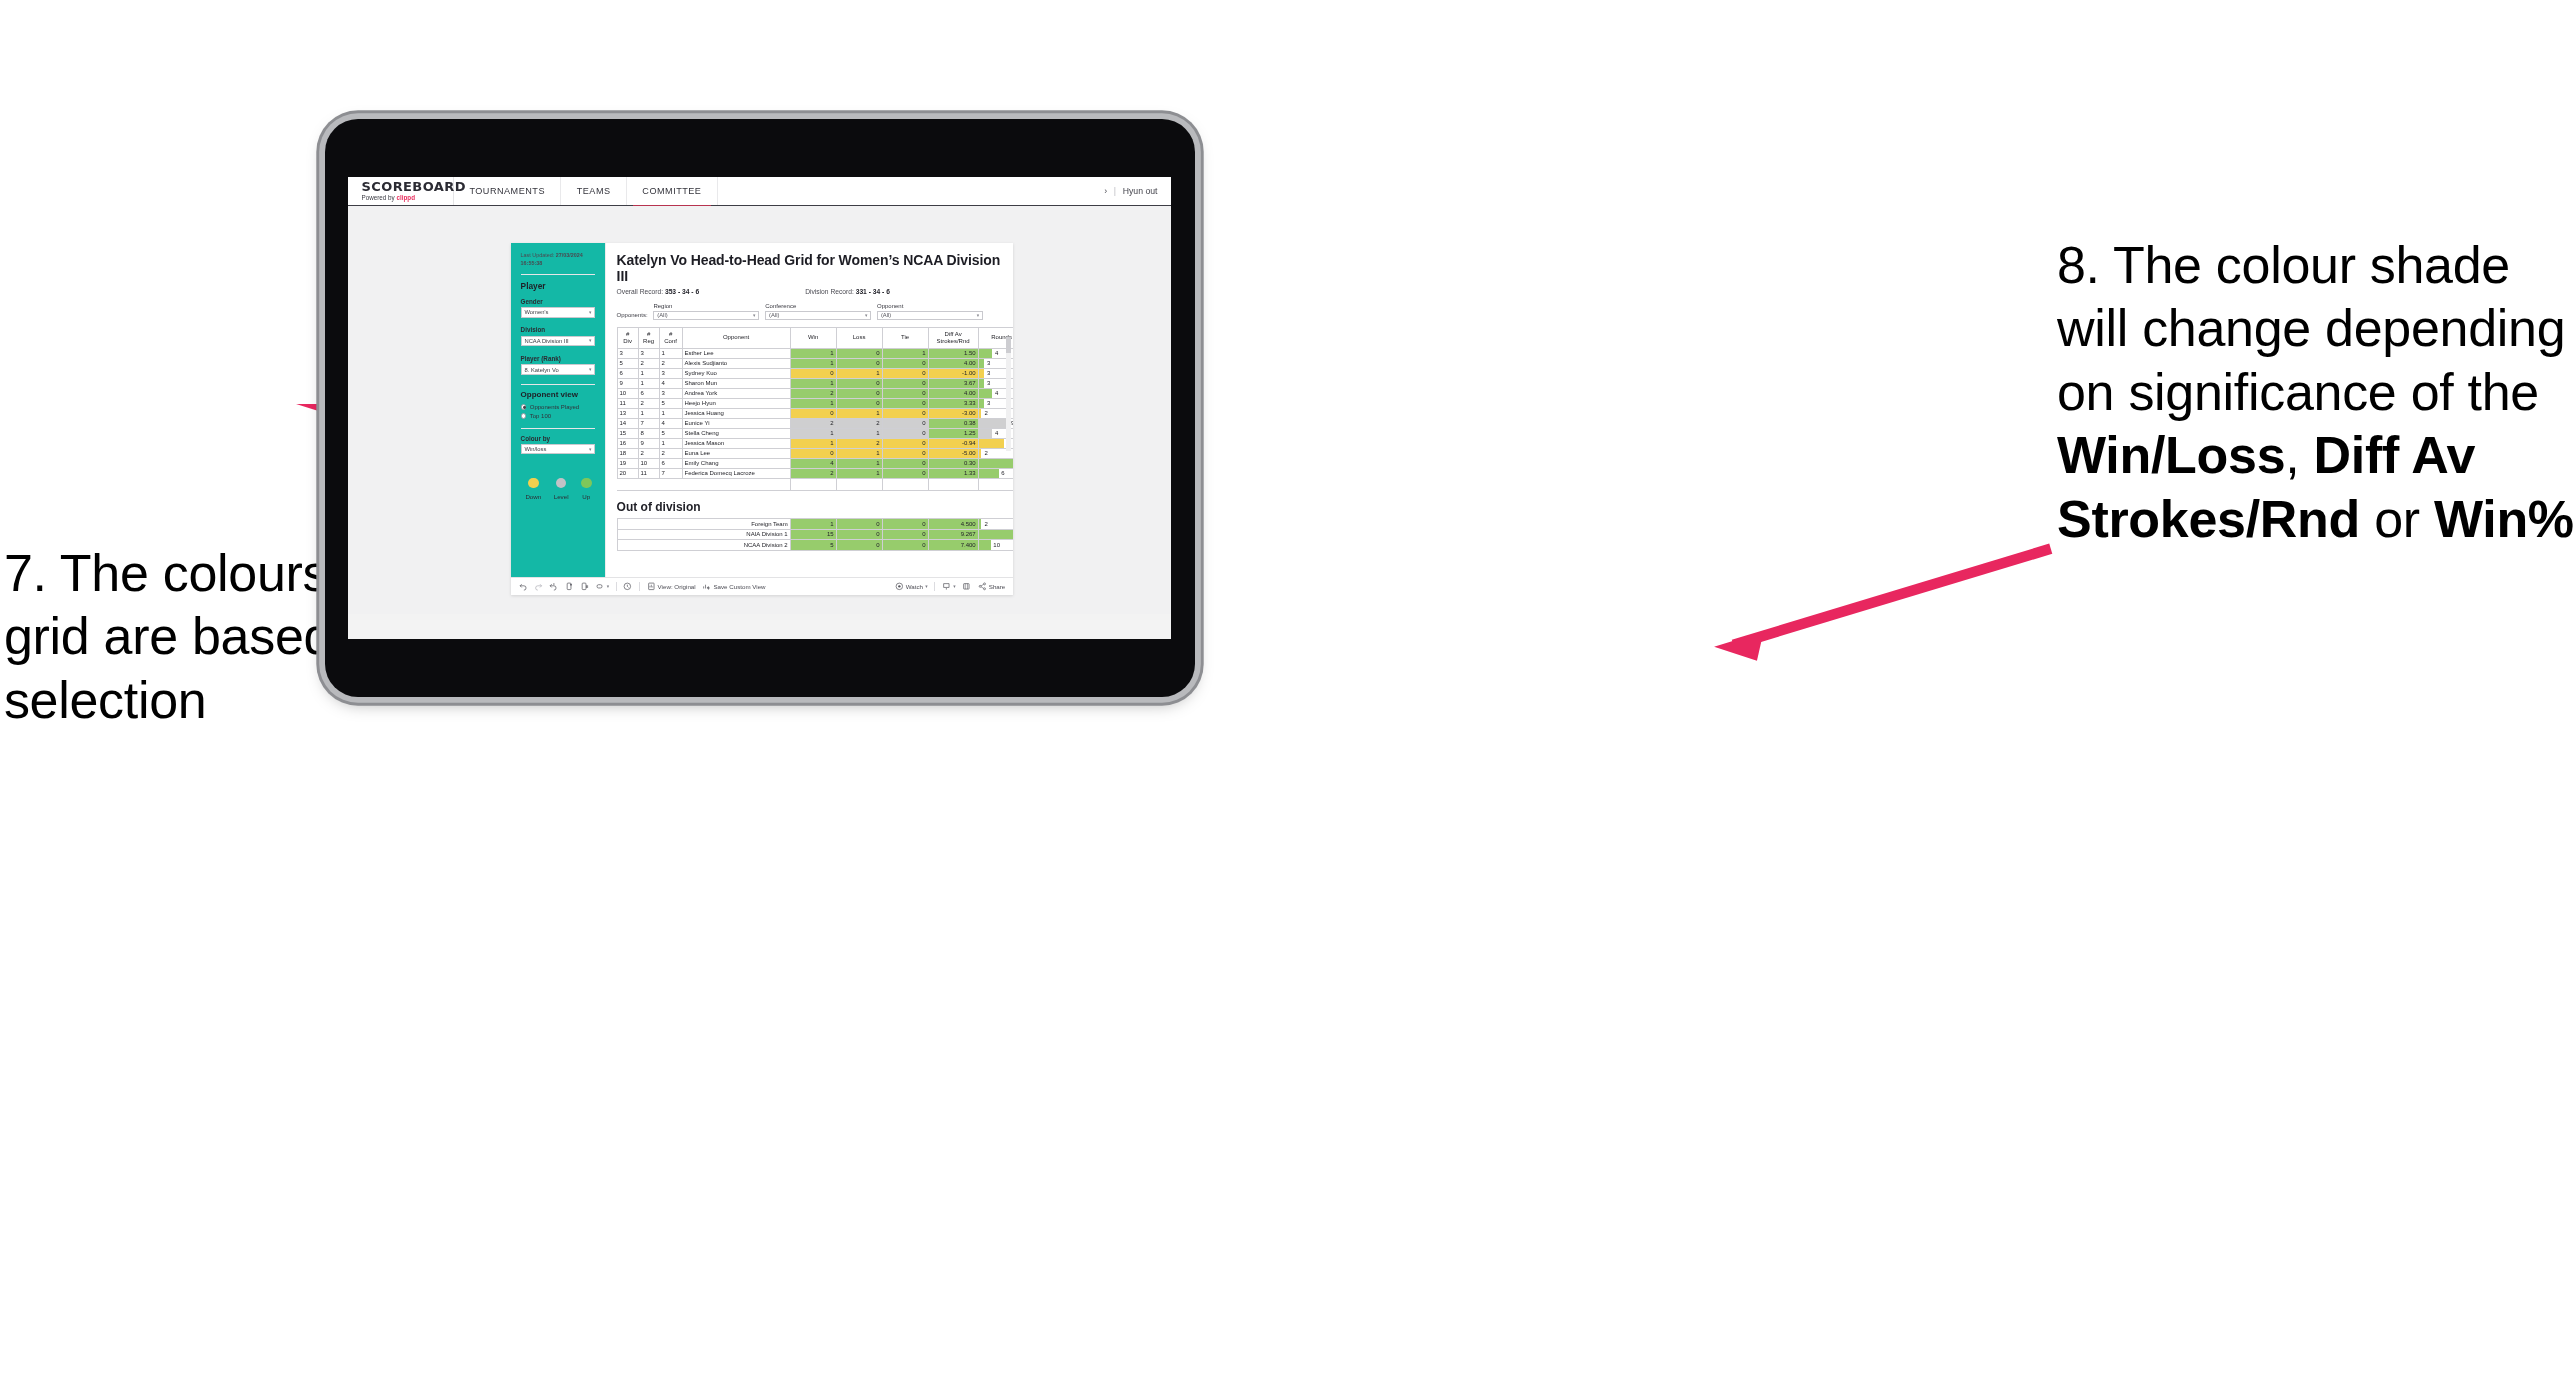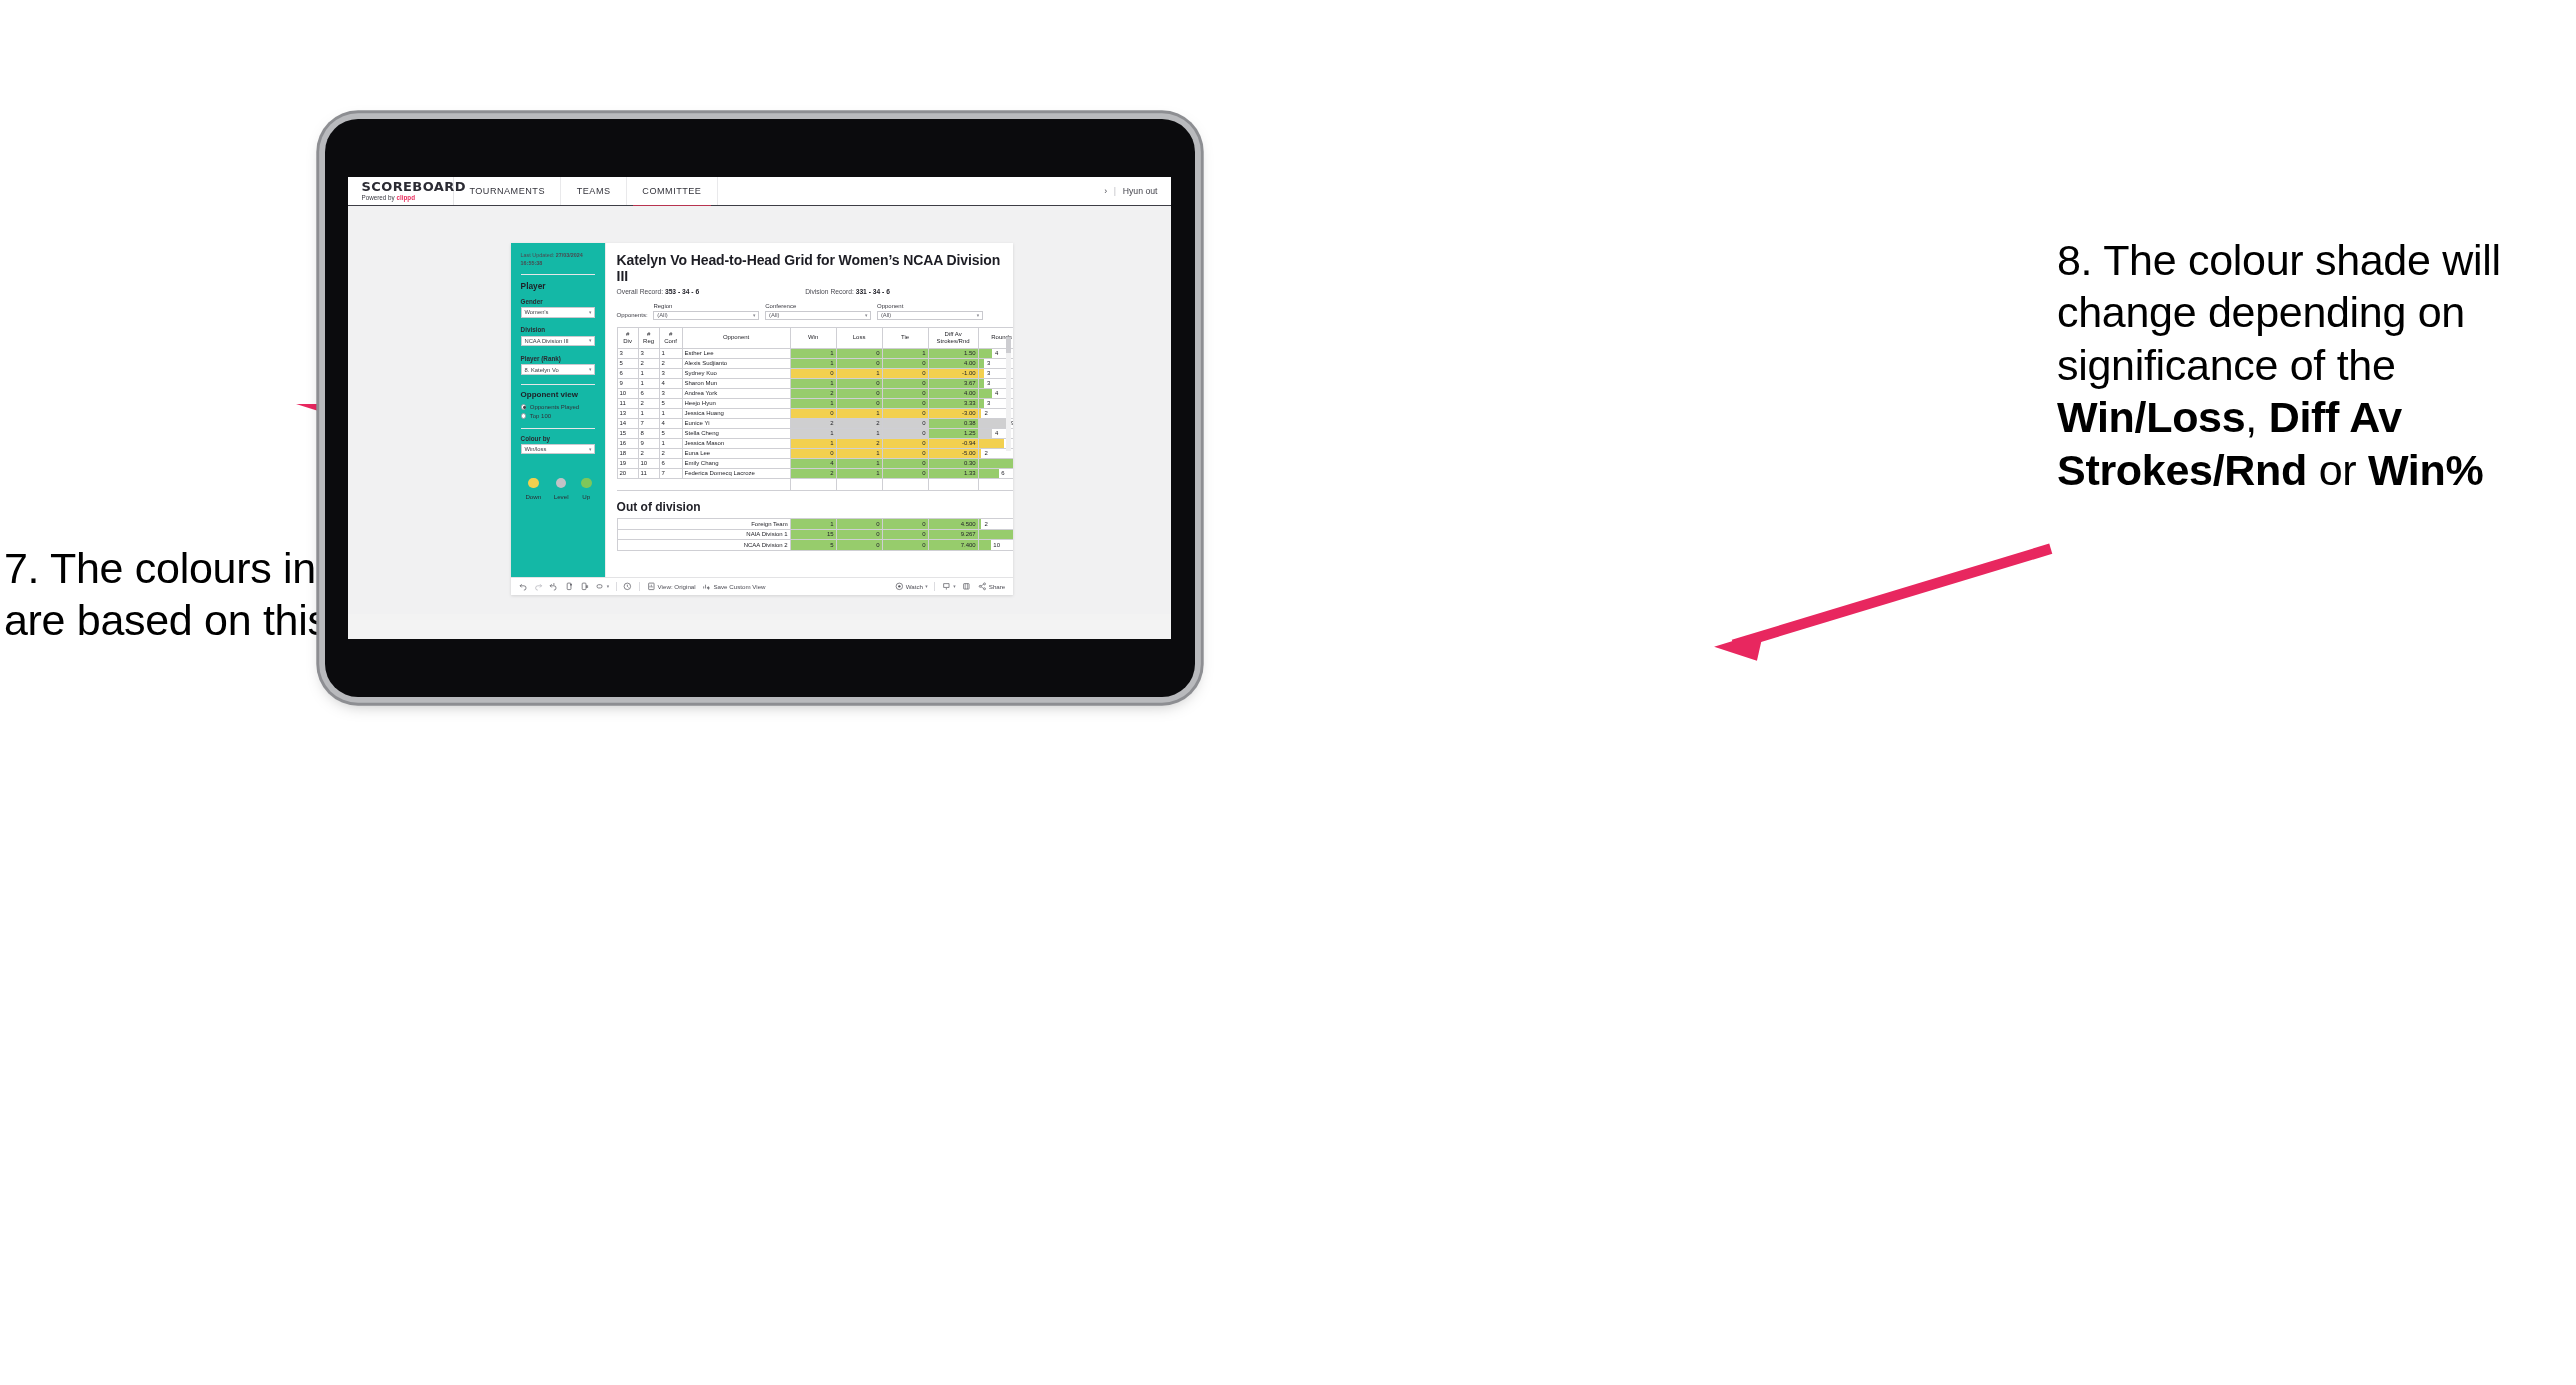--- a/index.html
+++ b/index.html
@@ -7,21 +7,21 @@
     width: 2576px; height: 1386px;
     background: #ffffff;
     font-family: "Liberation Sans", sans-serif;
     overflow: hidden;
   }
 
   
   .annot {
     position: absolute;
     color: #000;
-    font-size: 43px;
+    font-size: 52px;
     line-height: 1.22;
     letter-spacing: -0.3px;
   }
   #annot-left  { left: 3.9px;  top: 542px; width: 510px; }
   #annot-right { left: 2057px; top: 234px; width: 520px; }
   .annot b { font-weight: bold; }
 
   .arrow-svg { position: absolute; pointer-events: none; }
 
   

